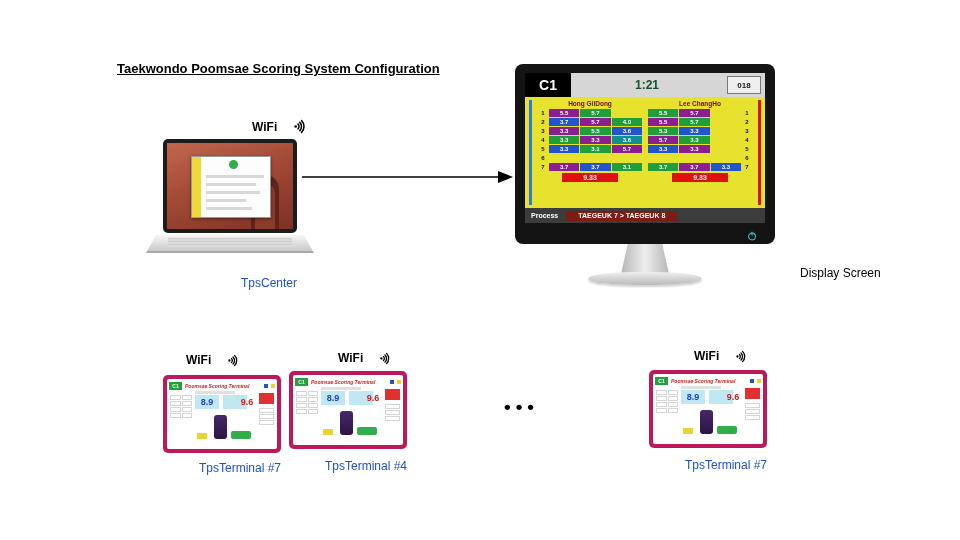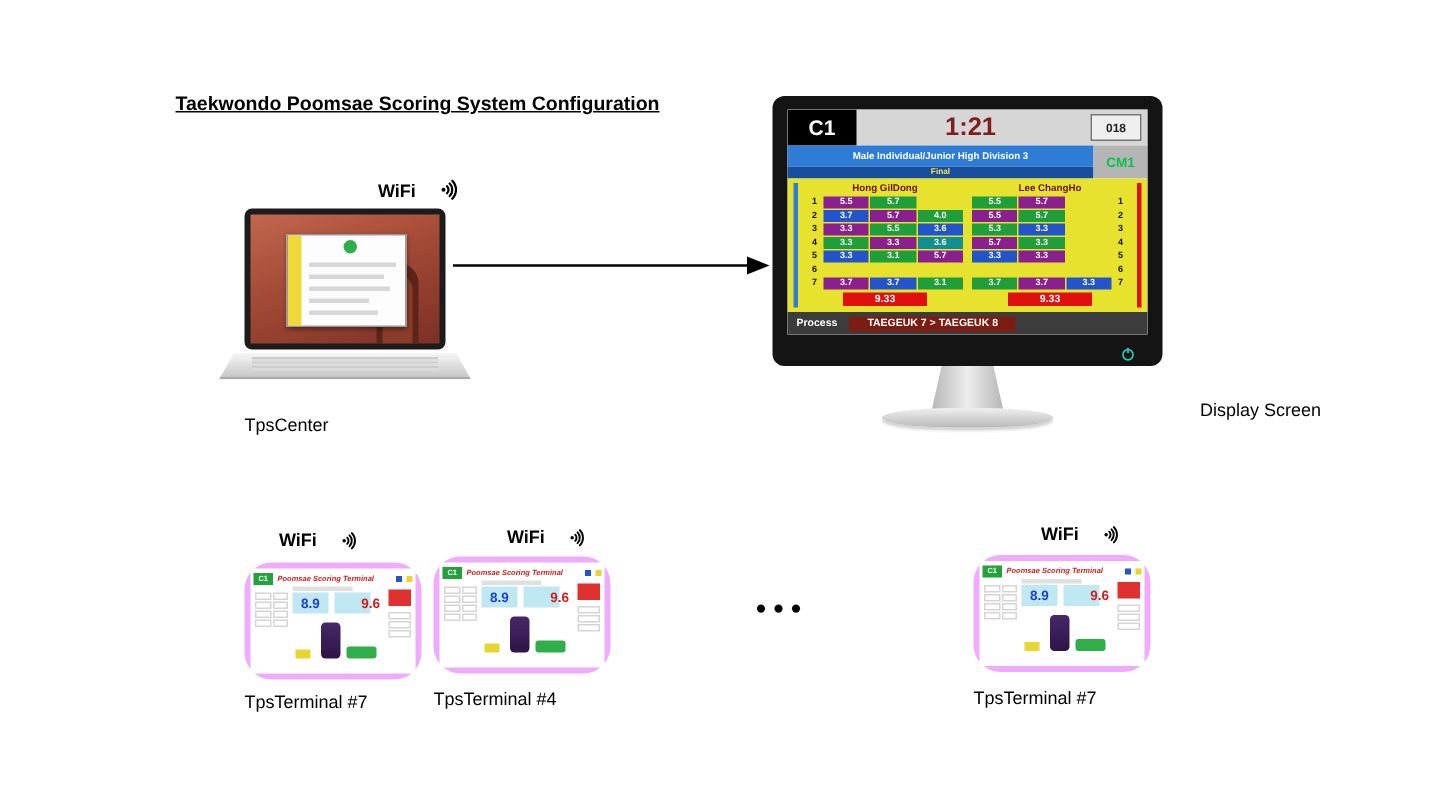--- a/index.html
+++ b/index.html
@@ -30,35 +30,35 @@
   .app-side { position:absolute; left:0; top:0; width:9px; height:100%; background:#f0d83a; }
   .app-logo { position:absolute; left:37px; top:3px; width:9px; height:9px; border-radius:50%;
               background:#2fae4a; }
   .wline { position:absolute; left:14px; height:3px; background:#d8d8d8; }
   .laptop-base { position:absolute; left:146px; top:235px; width:168px; height:18px;
                  background:linear-gradient(#f7f7f7,#c9c9c9);
                  clip-path:polygon(6% 0,94% 0,100% 100%,0 100%);
                  border-bottom:2px solid #a9a9a9; }
   .kbd { position:absolute; left:22px; right:22px; top:3px; height:9px;
          background:repeating-linear-gradient(0deg,#dcdcdc 0 2px,#cccccc 2px 3px); }
-  .device-label { position:absolute; font-size:12px; color:#000000; text-align:left; }
+  .device-label { position:absolute; font-size:12px; color:#1d4ed8; text-align:right; }
 
   
   .arrow { position:absolute; left:302px; top:168px; }
 
   
   .monitor { position:absolute; left:515px; top:64px; width:260px; height:180px;
              background:#141414; border-radius:8px; padding:9px 10px; }
   .mscreen { position:relative; width:240px; height:150px; background:#fff; overflow:hidden;
              display:flex; flex-direction:column; }
   .sb-top { display:flex; height:24px; background:#d6d6d6; flex:0 0 auto; }
   .sb-court { width:46px; background:#000; color:#fff; font-weight:bold; font-size:14px;
               display:flex; align-items:center; justify-content:center; }
   .sb-timer { flex:1; display:flex; align-items:center; justify-content:center;
-              color:#7f1d1d; font-weight:bold; font-size:17px; }
+              color:#14532d; font-weight:bold; font-size:12px; }
   .sb-match { width:34px; margin:3px 4px; background:#efefef; border:1px solid #777;
               display:flex; align-items:center; justify-content:center;
               font-weight:bold; font-size:8px; color:#222; }
   .sb-divrow { display:flex; height:22px; flex:0 0 auto; }
   .sb-divcol { flex:1; display:flex; flex-direction:column; }
   .sb-division { flex:1; background:#2e7cd6; color:#fff; font-weight:bold; font-size:6.5px;
                  display:flex; align-items:center; justify-content:center; }
   .sb-final { height:8px; background:#174f9e; color:#ffe14d; font-weight:bold; font-size:5.5px;
               display:flex; align-items:center; justify-content:center; }
   .sb-cm { width:36px; background:#b5b5b5; color:#0ac24e; font-weight:bold; font-size:9px;
@@ -88,21 +88,21 @@
   .power { position:absolute; left:747px; top:231px; }
   .monitor-neck { position:absolute; left:621px; top:244px; width:48px; height:30px;
                   background:linear-gradient(90deg,#b7b7b7,#ededed,#b7b7b7);
                   clip-path:polygon(14% 0,86% 0,100% 100%,0 100%); }
   .monitor-base { position:absolute; left:588px; top:272px; width:114px; height:13px;
                   background:linear-gradient(#f0f0f0,#b9b9b9); border-radius:50% / 60%;
                   box-shadow:0 2px 2px rgba(0,0,0,.18); }
   .display-label { position:absolute; left:800px; top:266px; font-size:12px; color:#000; }
 
   
-  .tab { position:absolute; width:118px; height:78px; background:#f0abfc; border-radius:18px; padding:4px; }
+  .tab { position:absolute; width:118px; height:78px; background:#be185d; border-radius:5px; padding:4px; }
   .tscr { position:relative; width:110px; height:70px; background:#fff; border-radius:2px; overflow:hidden; }
   .thead { position:absolute; top:2px; left:2px; right:2px; height:9px; display:flex;
            align-items:center; gap:3px; }
   .tcourt { width:13px; height:8px; background:#23a23c; color:#fff; font-weight:bold; font-size:5px;
             display:flex; align-items:center; justify-content:center; flex:0 0 auto; }
   .ttitle { color:#d02020; font-style:italic; font-weight:bold; font-size:5px; white-space:nowrap; }
   .tsq-b { width:4px; height:4px; background:#2255cc; margin-left:auto; }
   .tsq-y { width:4px; height:4px; background:#e8d52e; }
   .tsub { position:absolute; top:12px; left:28px; width:40px; height:3px; background:#e0e0e0; }
   .tscore { position:absolute; top:16px; width:24px; height:14px; background:#bfe8f2;
@@ -167,27 +167,20 @@
 
   <div class="monitor">
     <div class="mscreen">
 
       <div class="sb-top">
         <div class="sb-court">C1</div>
         <div class="sb-timer">1:21</div>
         <div class="sb-match">018</div>
       </div>
 
-      <div class="sb-divrow">
-        <div class="sb-divcol">
-          <div class="sb-division">Male Individual/Junior High Division 3</div>
-          <div class="sb-final">Final</div>
-        </div>
-        <div class="sb-cm">CM1</div>
-      </div>
 
       <div class="sb-main">
         <div class="vline-blue"></div>
 
         <div class="ptable">
           <div class="pname">Hong GilDong</div>
           <div class="srow left">
             <span class="sn">1</span>
             <span class="sc p">5.5</span>
             <span class="sc g">5.7</span>

